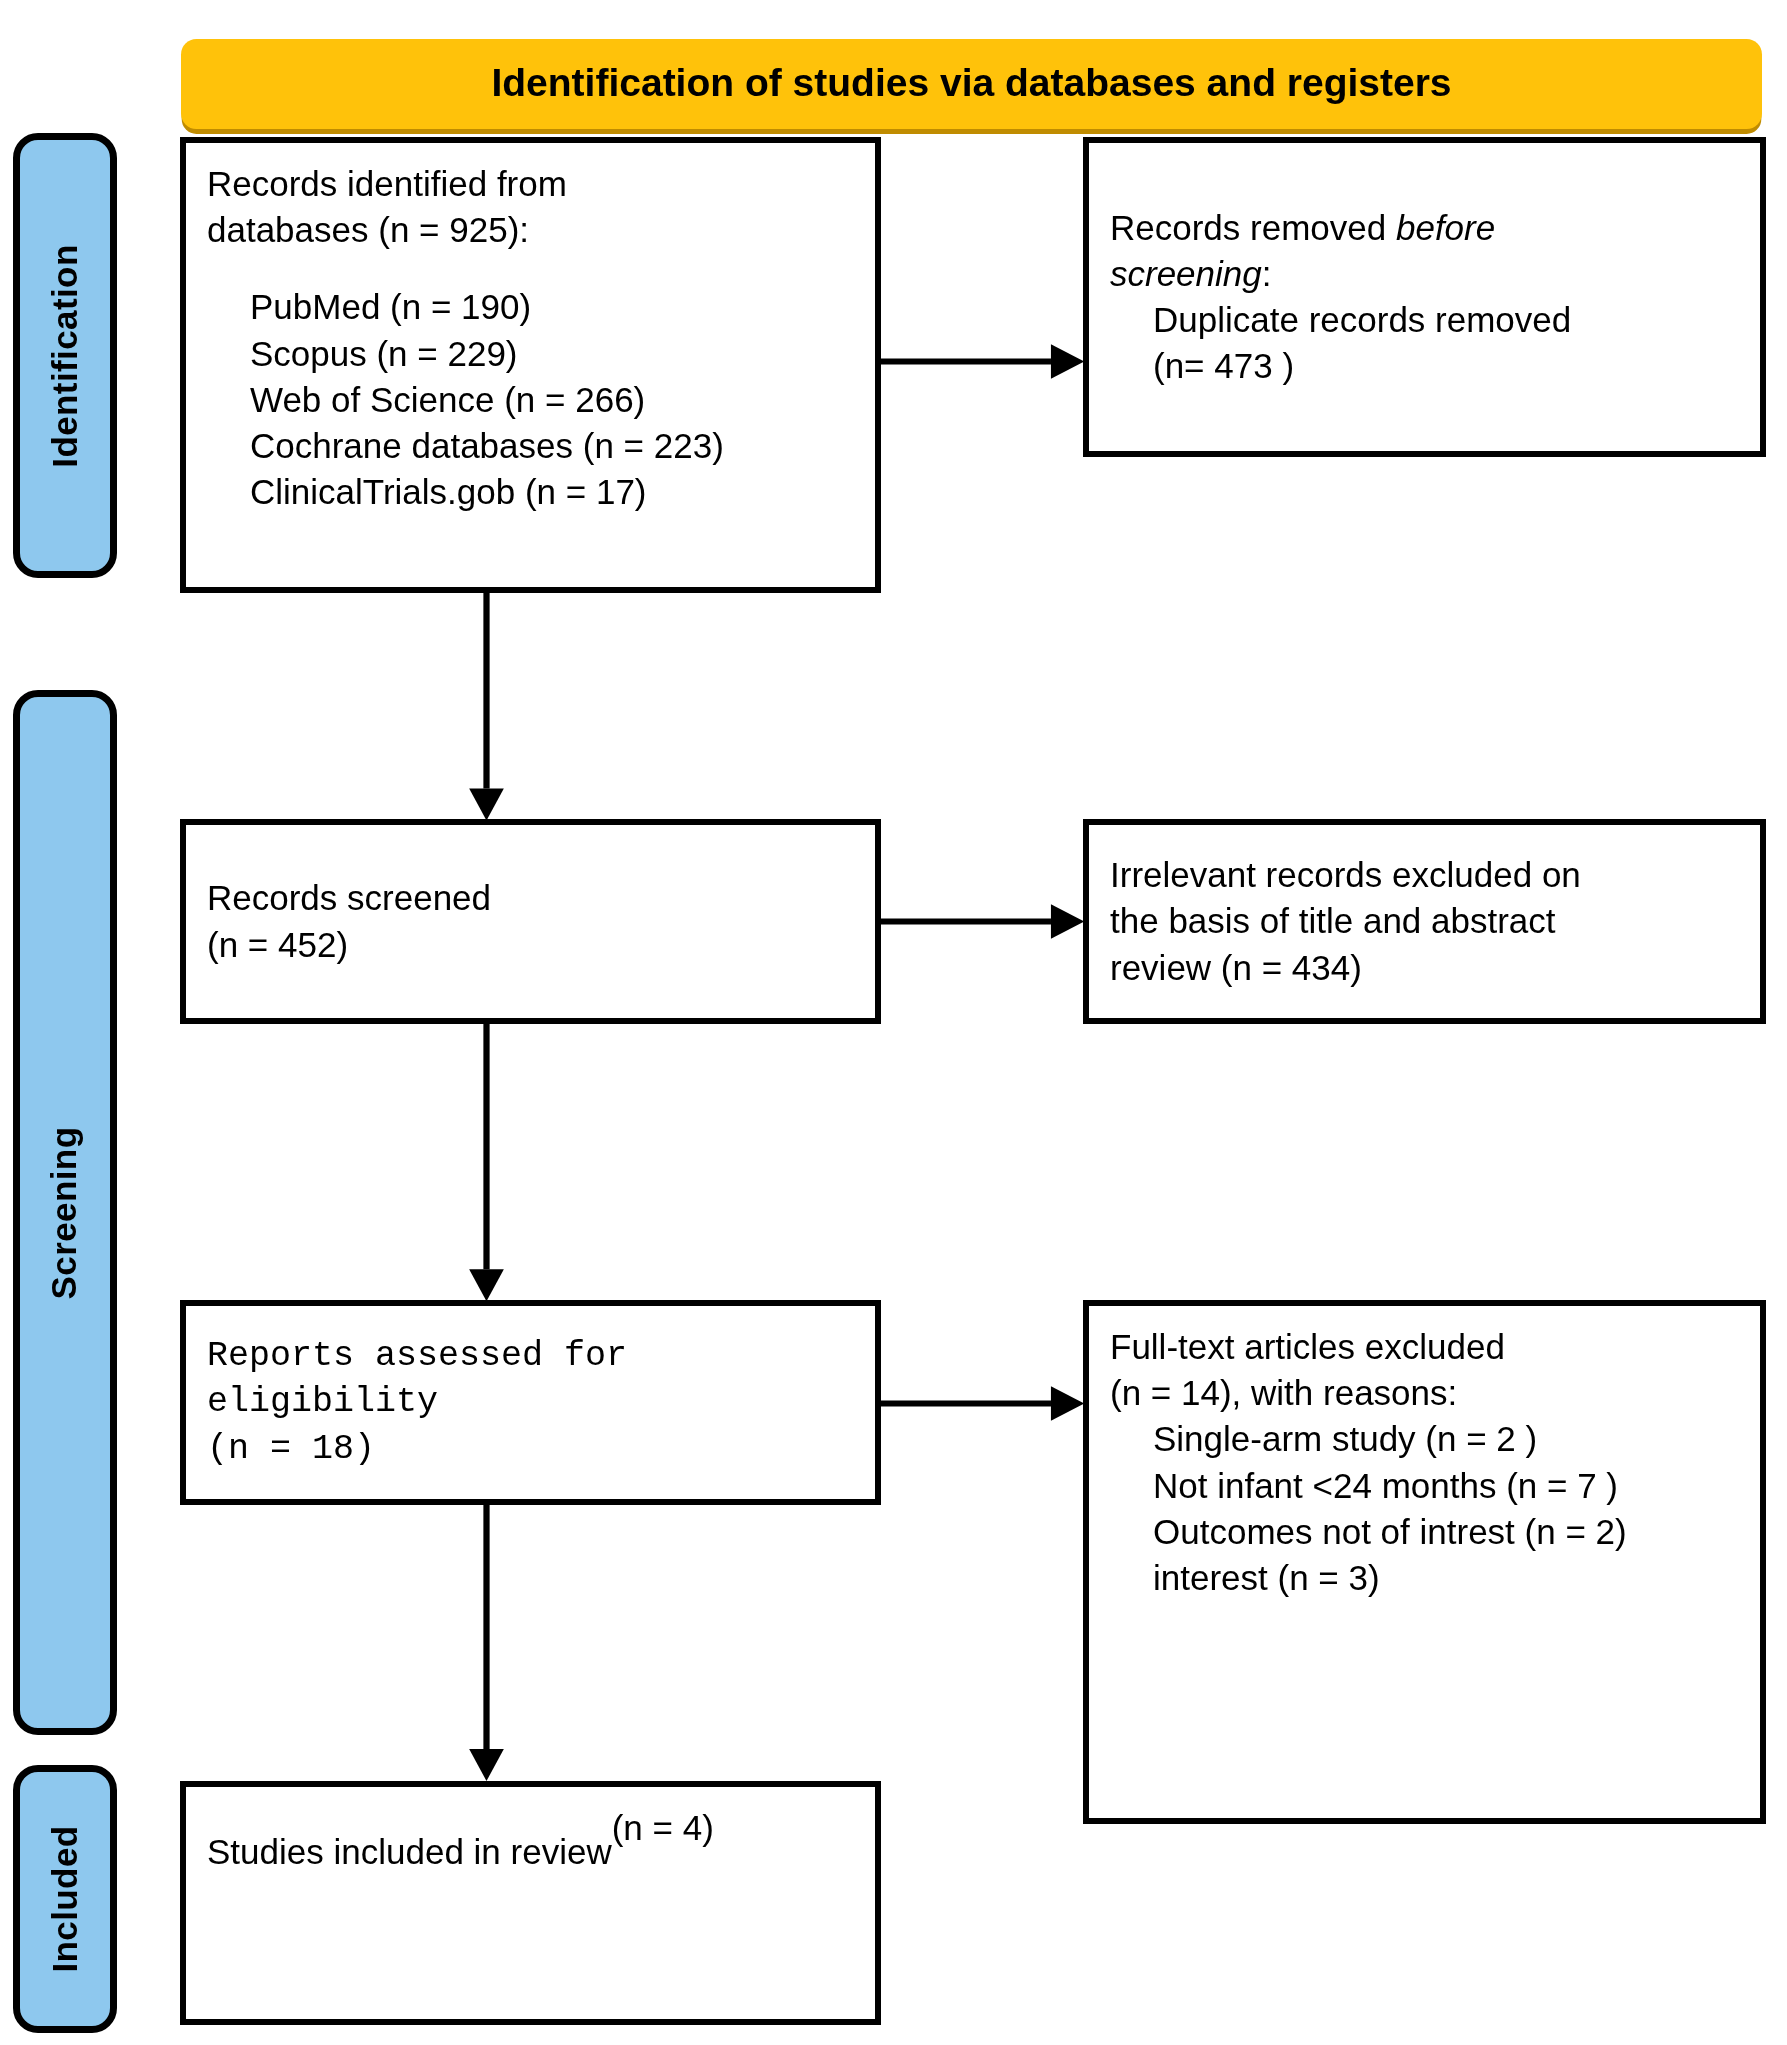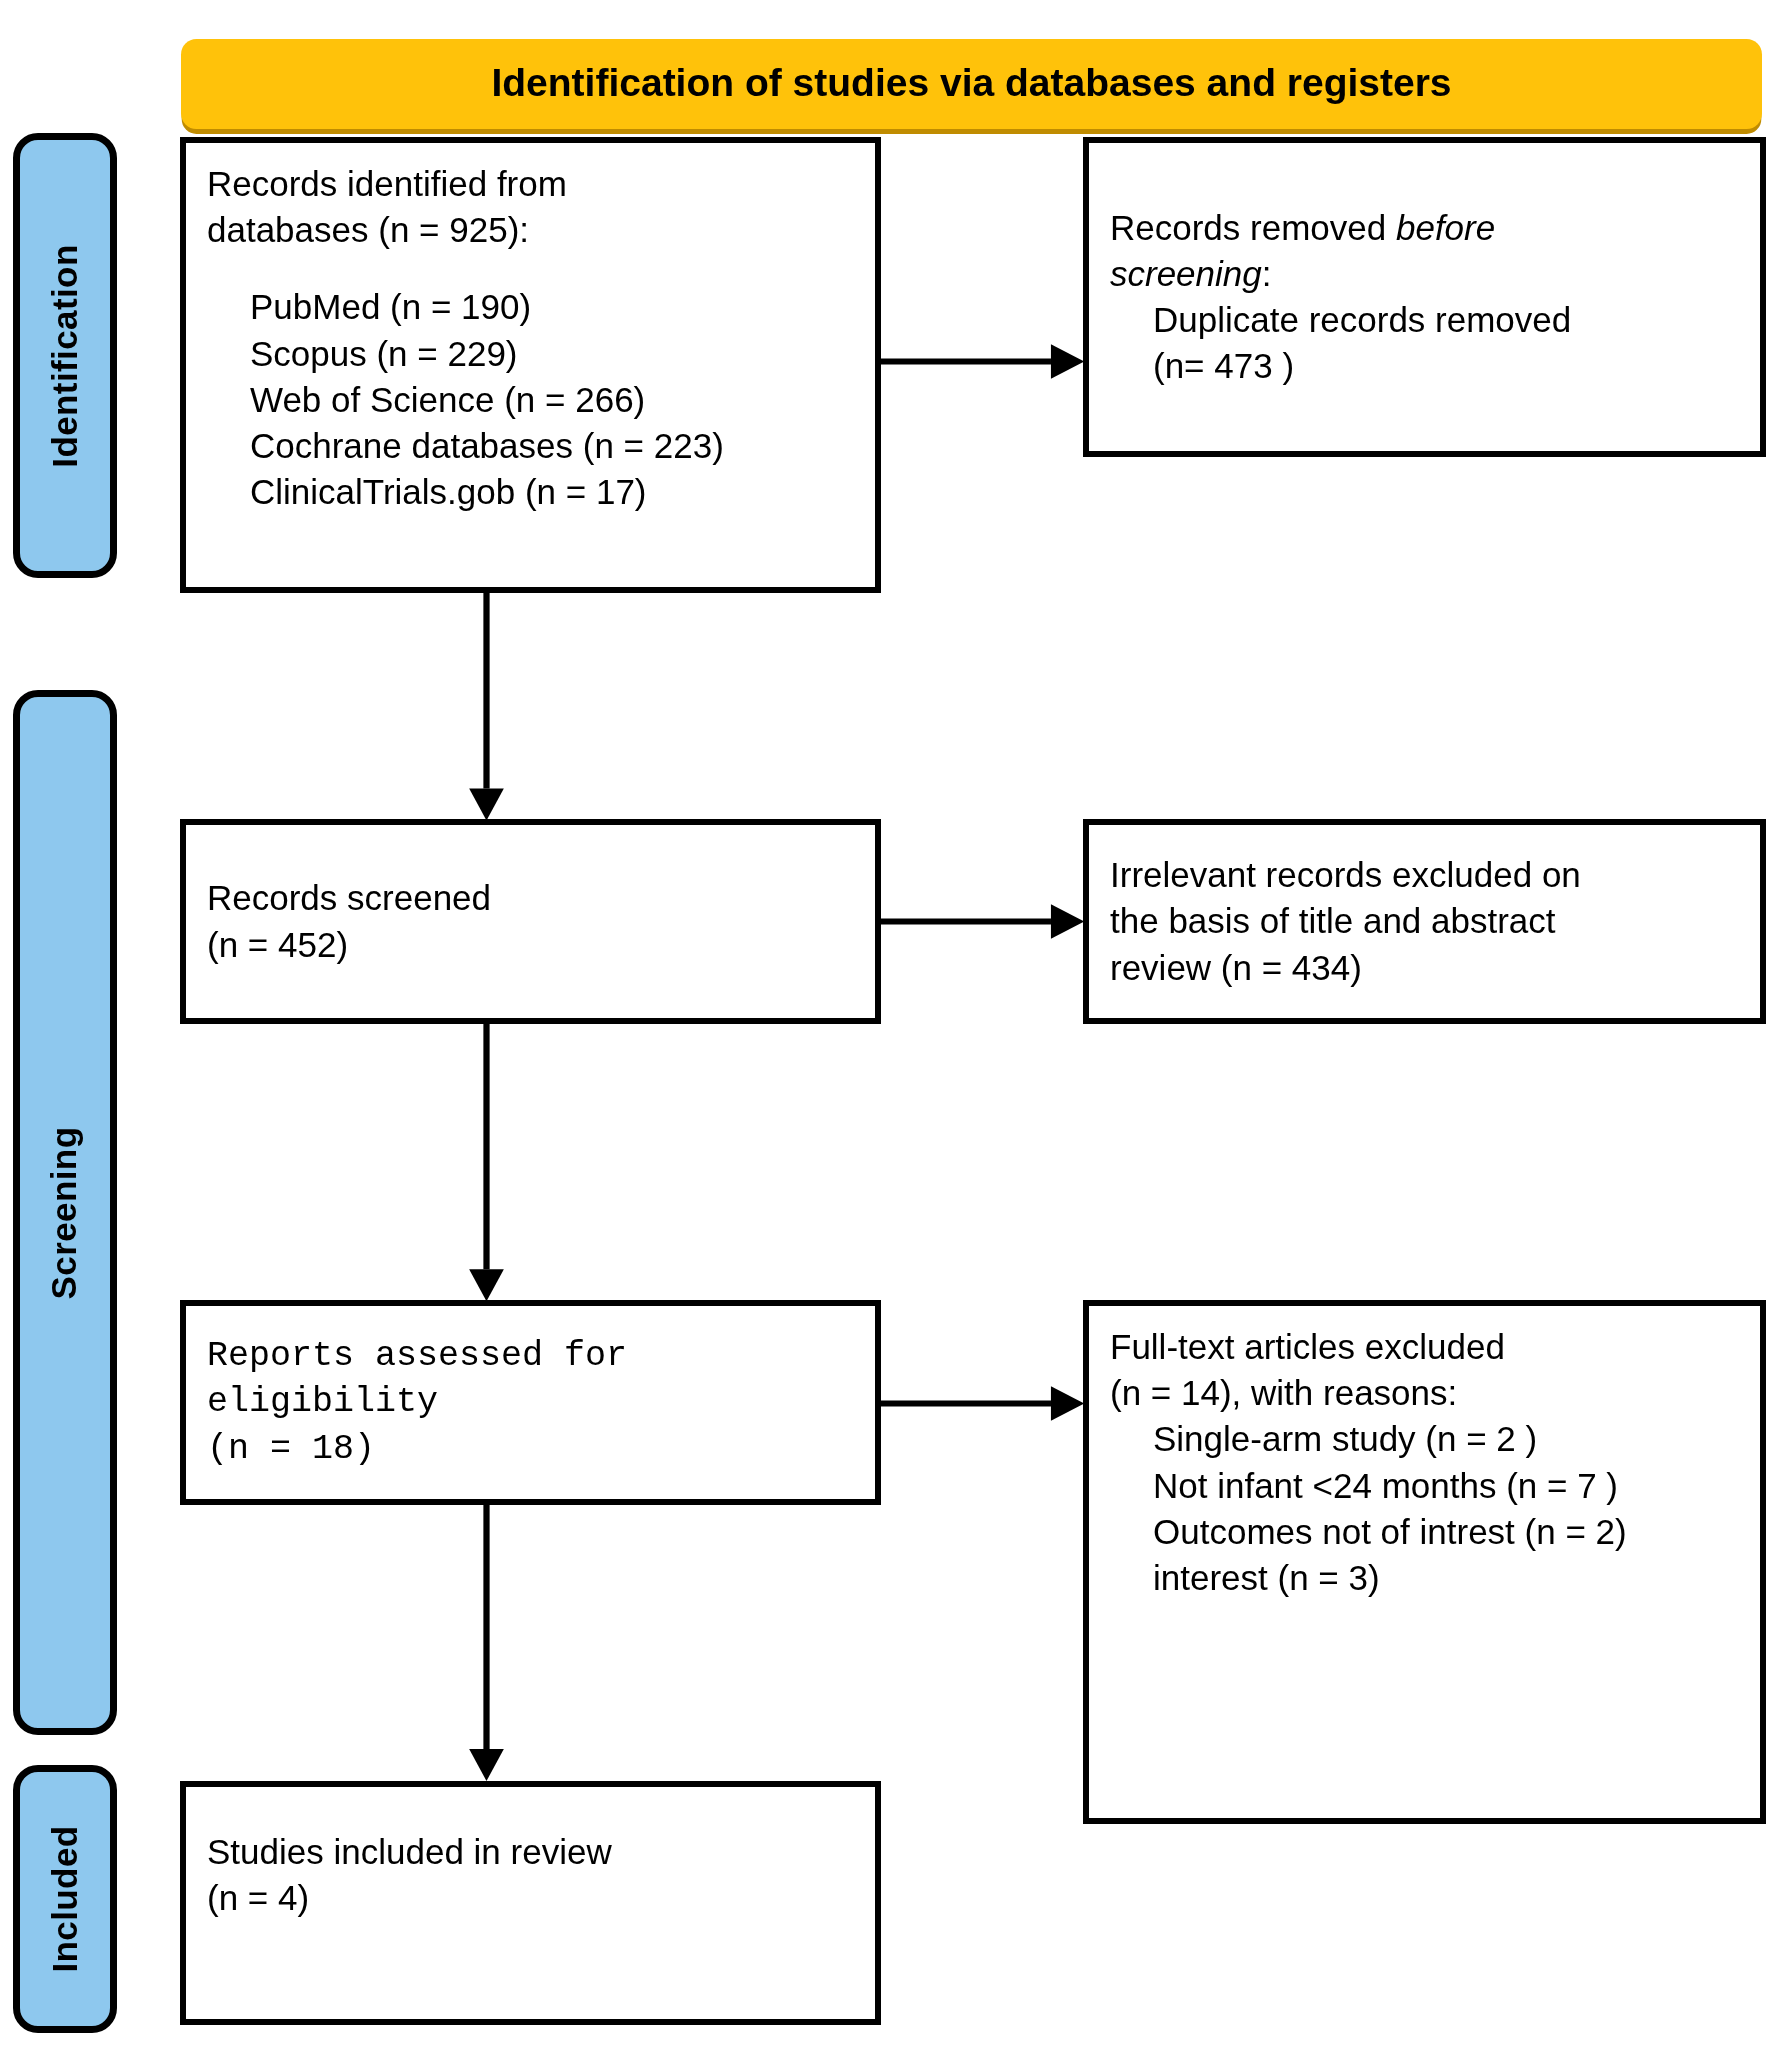--- a/index.html
+++ b/index.html
@@ -103,21 +103,21 @@
   #box-irrelevant { left: 1083px; top: 819px; width: 683px;  height: 205px;
                     display: flex; flex-direction: column; justify-content: center; }
 
   
   #box-eligibility { left: 180px;  top: 1300px; width: 701px; height: 205px;
                      display: flex; flex-direction: column; justify-content: center; font-family: Liberation Mono, monospace; }
   #box-fulltext    { left: 1083px; top: 1300px; width: 683px;  height: 524px; }
 
   
   #box-included   { left: 180px;  top: 1781px; width: 701px; height: 244px;
-                    display: flex; flex-direction: column; justify-content: flex-start; }
+                    display: flex; justify-content: flex-start; }
   #box-included .box-text:first-child { margin-top: 24px; }
 
   
   .connector {
     position: absolute;
   }
   .connector svg { display: block; }
 </style>
 </head>
 <body>

